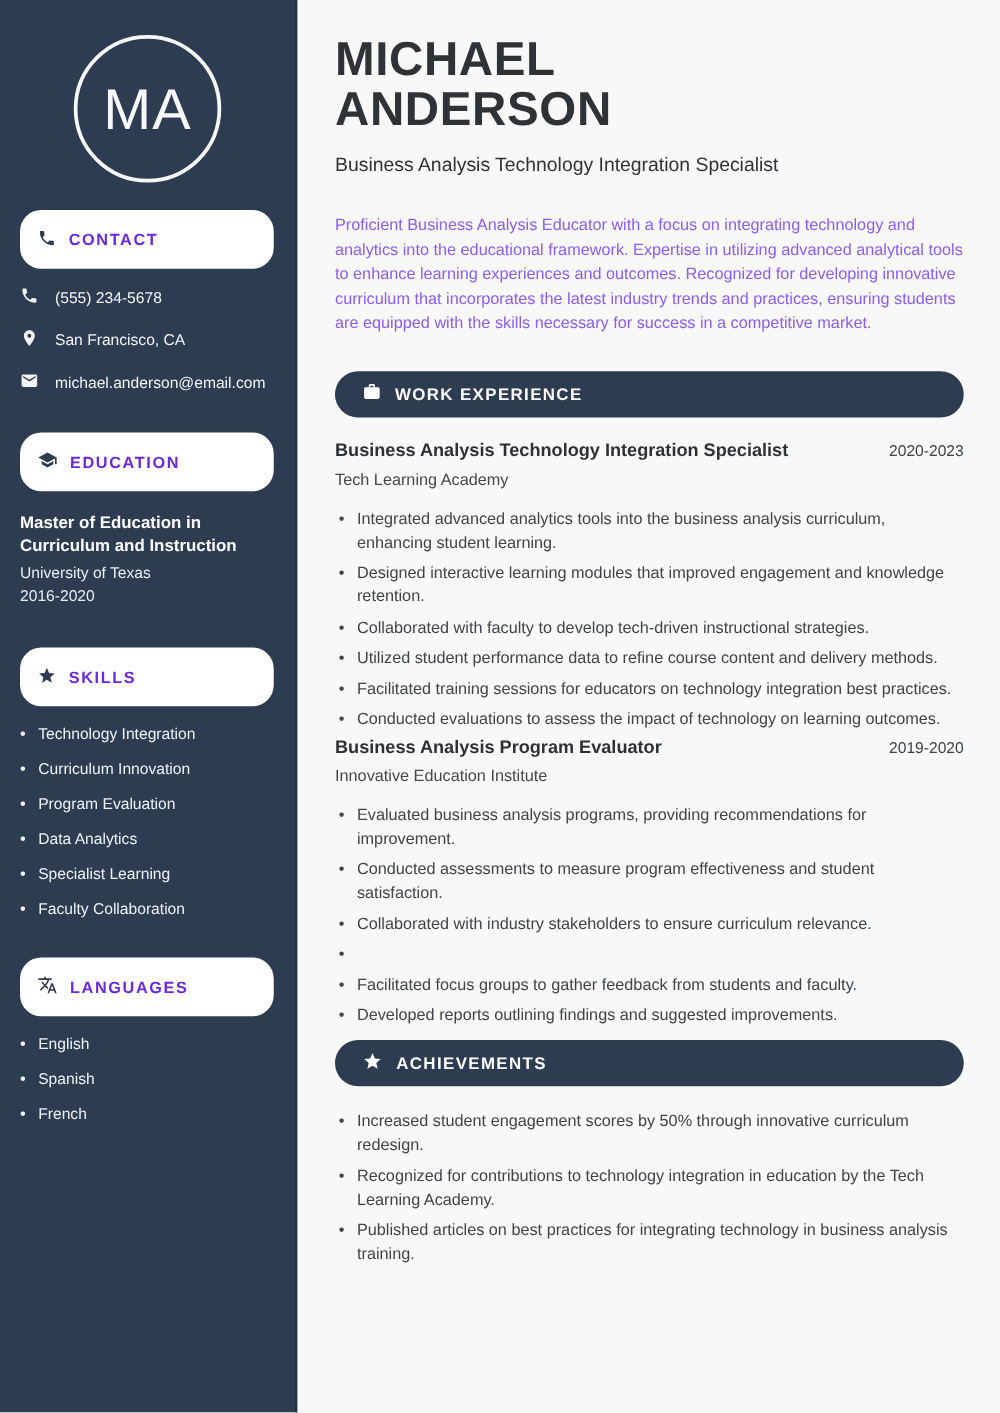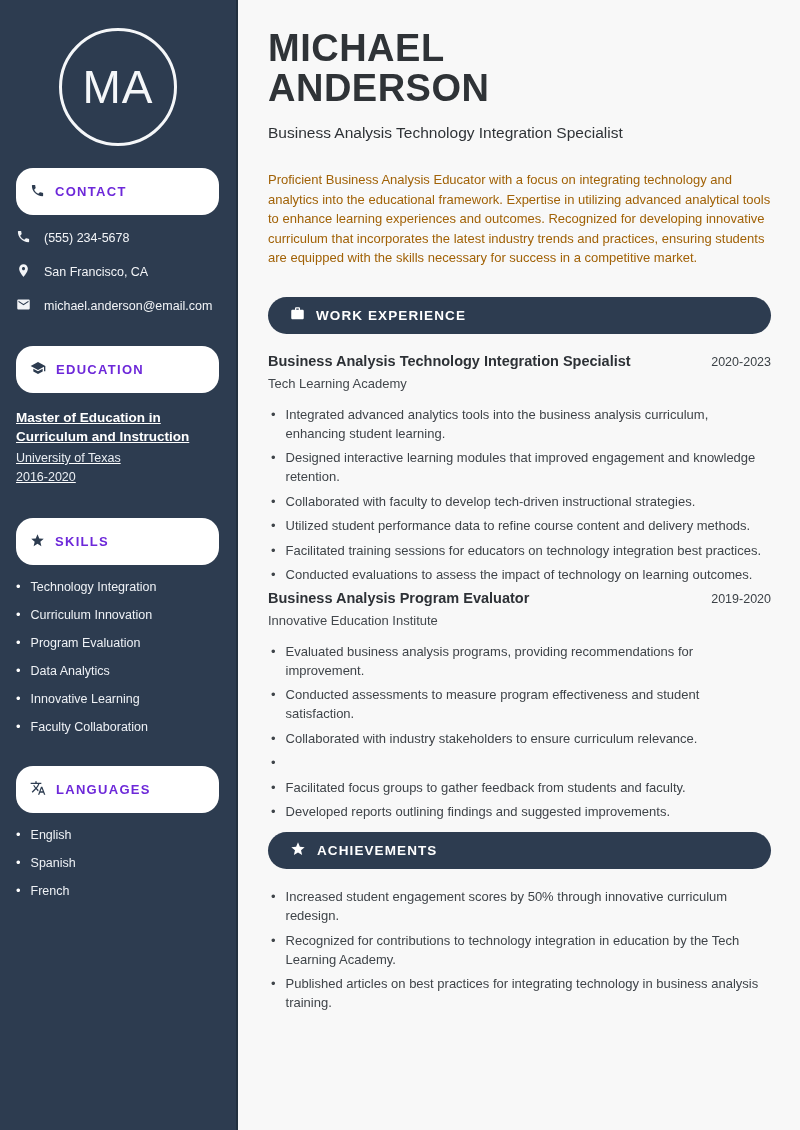--- a/index.html
+++ b/index.html
@@ -48,21 +48,21 @@
   .sb-contact-list { margin: 14px 0 0 0; }
   .sb-contact-item {
     display: flex; align-items: center; gap: 13px;
     padding: 0 16px;
     margin-bottom: 16px;
     font-size: 12.5px;
     color: #f2f4f7;
   }
   .sb-contact-item svg { fill: #f2f4f7; flex: 0 0 auto; }
   .sb-section-gap { height: 31px; }
-  .edu-block { padding: 0 16px; margin-top: 15px; text-decoration: underline; }
+  .edu-block { padding: 0 16px; margin-top: 15px; }
   .edu-degree {
     font-size: 13.5px; font-weight: 700; color: #ffffff;
     line-height: 19px; width: 200px;
   }
   .edu-school, .edu-years {
     font-size: 12.5px; color: #e9edf2; line-height: 19px; margin-top: 3px;
   }
   .edu-years { margin-top: 0; }
   .sb-list { list-style: none; margin-top: 14px; padding: 0 16px; }
   .sb-list li {
@@ -87,21 +87,21 @@
   }
   .job-subtitle {
     margin-top: 16px;
     font-size: 15.5px;
     color: #2f3337;
   }
   .summary {
     margin-top: 28px;
     font-size: 13px;
     line-height: 19.5px;
-    color: #a16207;
+    color: #8b5cf6;
   }
   .pill-dark {
     background: #2d3c50;
     color: #fff;
     border-radius: 19px;
     height: 37px;
     display: flex; align-items: center;
     gap: 11px;
     padding: 0 22px;
     font-size: 13.5px;
@@ -209,21 +209,21 @@
     <li>
         <span class="dot">•</span>
         <span>Program Evaluation</span>
       </li>
     <li>
         <span class="dot">•</span>
         <span>Data Analytics</span>
       </li>
     <li>
         <span class="dot">•</span>
-        <span>Innovative Learning</span>
+        <span>Specialist Learning</span>
       </li>
     <li>
         <span class="dot">•</span>
         <span>Faculty Collaboration</span>
       </li>
   </ul>
 
   <div class="sb-section-gap" style="height:19px"></div>
 
   <div class="pill-light">

